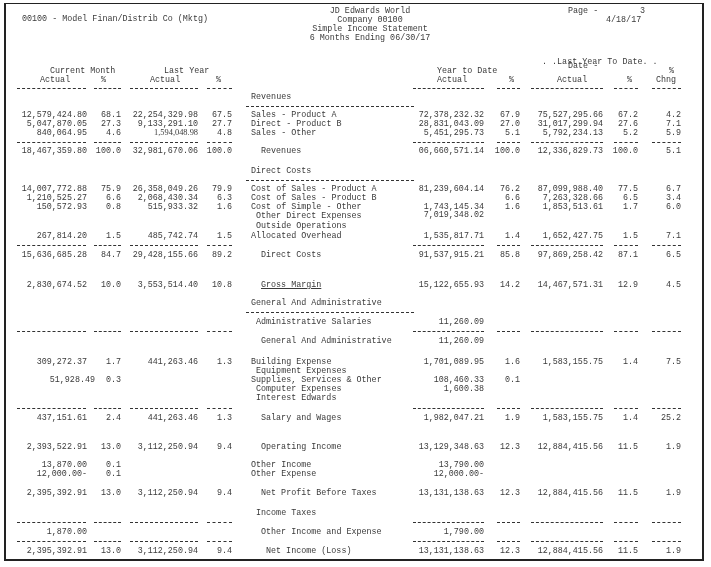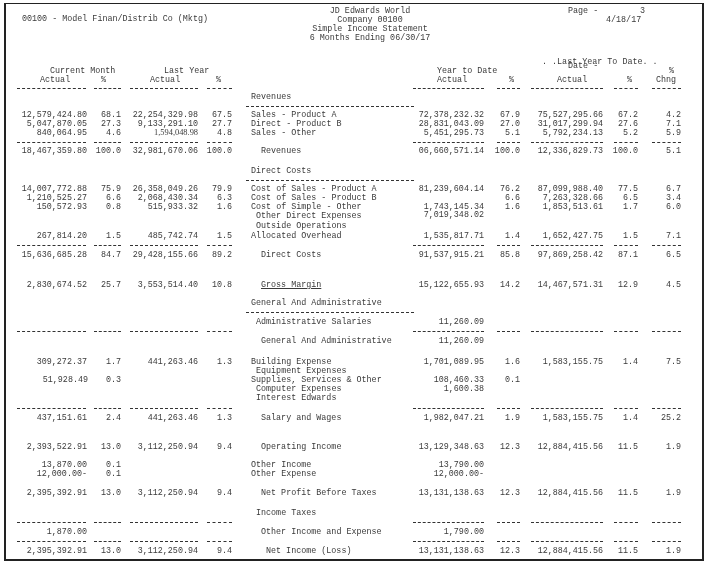--- a/index.html
+++ b/index.html
@@ -199,21 +199,21 @@
     <div class="t r" style="left: 91px; width: 30px; top: 250px;">84.7</div>
     <div class="t r" style="left: 118px; width: 80px; top: 250px;">29,428,155.66</div>
     <div class="t r" style="left: 202px; width: 30px; top: 250px;">89.2</div>
     <div class="t r" style="left: 404px; width: 80px; top: 250px;">91,537,915.21</div>
     <div class="t r" style="left: 490px; width: 30px; top: 250px;">85.8</div>
     <div class="t r" style="left: 523px; width: 80px; top: 250px;">97,869,258.42</div>
     <div class="t r" style="left: 608px; width: 30px; top: 250px;">87.1</div>
     <div class="t r" style="left: 651px; width: 30px; top: 250px;">6.5</div>
     <div class="t" style="left: 261px; top: 280px; text-decoration: underline;">Gross Margin</div>
     <div class="t r" style="left: 7px; width: 80px; top: 280px;">2,830,674.52</div>
-    <div class="t r" style="left: 91px; width: 30px; top: 280px;">25.7</div>
+    <div class="t r" style="left: 91px; width: 30px; top: 280px;">10.0</div>
     <div class="t r" style="left: 118px; width: 80px; top: 280px;">3,553,514.40</div>
     <div class="t r" style="left: 202px; width: 30px; top: 280px;">10.8</div>
     <div class="t r" style="left: 404px; width: 80px; top: 280px;">15,122,655.93</div>
     <div class="t r" style="left: 490px; width: 30px; top: 280px;">14.2</div>
     <div class="t r" style="left: 523px; width: 80px; top: 280px;">14,467,571.31</div>
     <div class="t r" style="left: 608px; width: 30px; top: 280px;">12.9</div>
     <div class="t r" style="left: 651px; width: 30px; top: 280px;">4.5</div>
     <div class="t" style="left: 251px; top: 298px;">General And Administrative</div>
     <div class="t" style="left: 256px; top: 317px;">Administrative Salaries</div>
     <div class="t r" style="left: 404px; width: 80px; top: 317px;">11,260.09</div>
@@ -224,21 +224,21 @@
     <div class="t r" style="left: 91px; width: 30px; top: 357px;">1.7</div>
     <div class="t r" style="left: 118px; width: 80px; top: 357px;">441,263.46</div>
     <div class="t r" style="left: 202px; width: 30px; top: 357px;">1.3</div>
     <div class="t r" style="left: 404px; width: 80px; top: 357px;">1,701,089.95</div>
     <div class="t r" style="left: 490px; width: 30px; top: 357px;">1.6</div>
     <div class="t r" style="left: 523px; width: 80px; top: 357px;">1,583,155.75</div>
     <div class="t r" style="left: 608px; width: 30px; top: 357px;">1.4</div>
     <div class="t r" style="left: 651px; width: 30px; top: 357px;">7.5</div>
     <div class="t" style="left: 256px; top: 366px;">Equipment Expenses</div>
     <div class="t" style="left: 251px; top: 375px;">Supplies, Services &amp; Other</div>
-    <div class="t r" style="left: 8px; width: 80px; top: 375px;">51,928.49</div>
+    <div class="t r" style="left: 15px; width: 80px; top: 375px;">51,928.49</div>
     <div class="t r" style="left: 91px; width: 30px; top: 375px;">0.3</div>
     <div class="t r" style="left: 404px; width: 80px; top: 375px;">108,460.33</div>
     <div class="t r" style="left: 490px; width: 30px; top: 375px;">0.1</div>
     <div class="t" style="left: 256px; top: 384px;">Computer Expenses</div>
     <div class="t r" style="left: 404px; width: 80px; top: 384px;">1,600.38</div>
     <div class="t" style="left: 256px; top: 393px;">Interest Edwards</div>
     <div class="t" style="left: 261px; top: 413px;">Salary and Wages</div>
     <div class="t r" style="left: 7px; width: 80px; top: 413px;">437,151.61</div>
     <div class="t r" style="left: 91px; width: 30px; top: 413px;">2.4</div>
     <div class="t r" style="left: 118px; width: 80px; top: 413px;">441,263.46</div>

